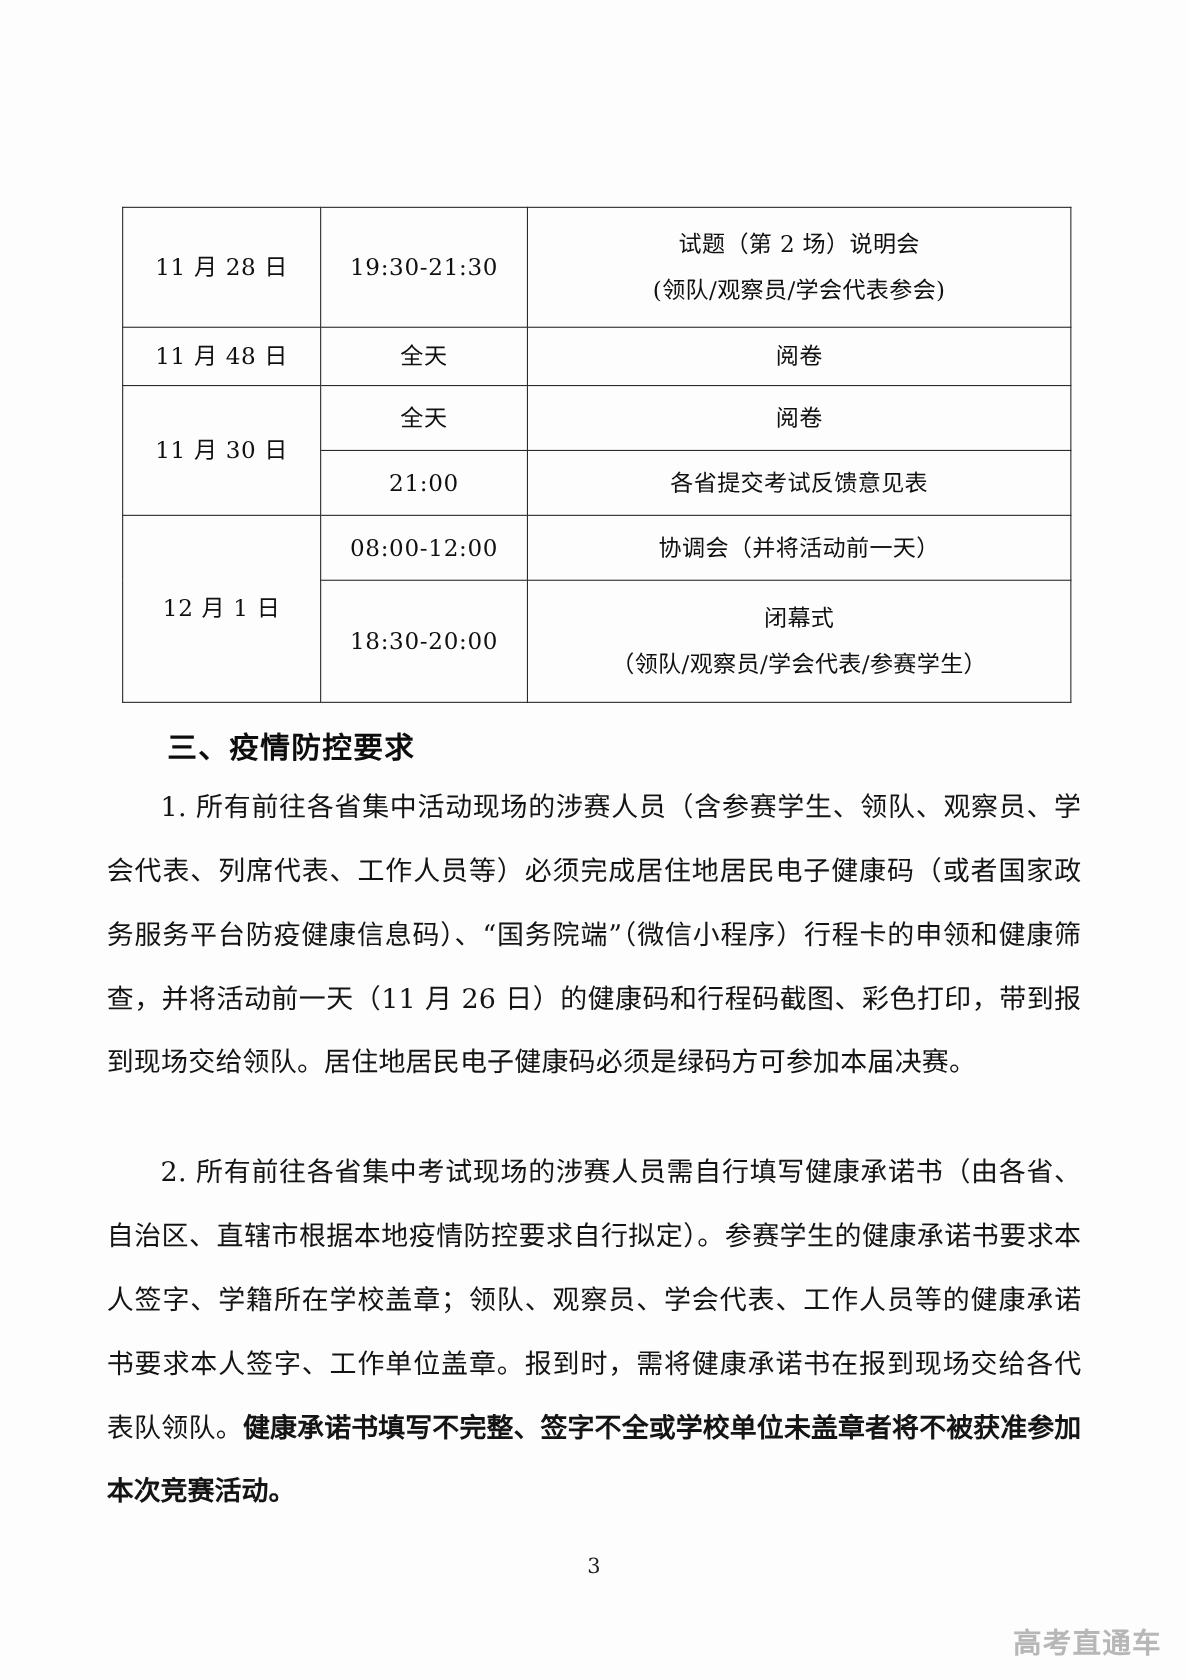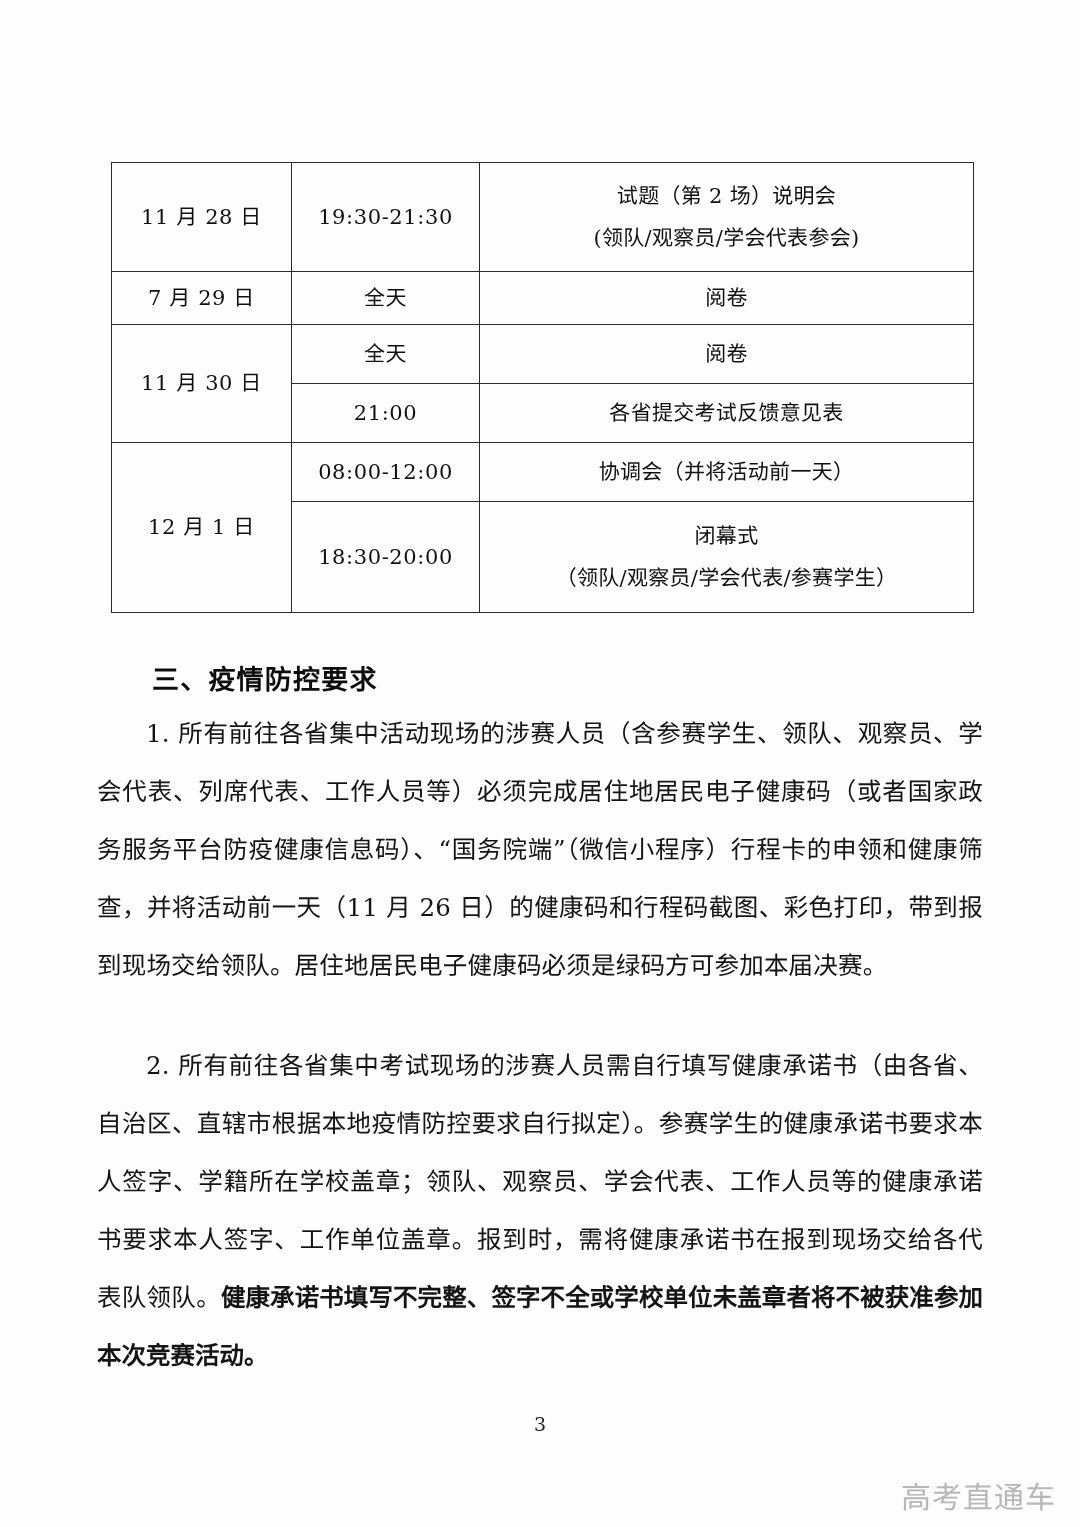--- a/index.html
+++ b/index.html
@@ -20,21 +20,21 @@
   .page {
     position: absolute;
     inset: 0;
     background: #fdfdfd;
   }
 
   
   .schedule-table {
     position: absolute;
     left: 111px;
-    top: 162px;
+    top: 188px;
     width: 862px;
     border-collapse: collapse;
     table-layout: fixed;
   }
   .schedule-table td {
     border: 1.4px solid #2b2b2b;
     font-family: "DejaVu Serif", "Liberation Serif", serif;
     font-size: 21px;
     line-height: 1.62;
     color: #101010;
@@ -109,23 +109,24 @@
     top: 1413px;
     text-align: center;
     font-size: 19px;
     color: #1e1e1e;
   }
   .watermark {
     position: absolute;
     right: 24px;
     top: 1473px;
     font-family: "DejaVu Sans", "Liberation Sans", sans-serif;
-    font-size: 30px;
+    font-size: 26px;
     letter-spacing: 1px;
     color: #b7b7b7;
+    font-weight: bold;
   }
 </style>
 </head>
 <body>
 
 <div class="page">
 
   <table class="schedule-table">
     <colgroup>
       <col class="col-date">
@@ -136,21 +137,21 @@
       <tr class="row-tall">
         <td class="cell-date">11 月 28 日</td>
         <td class="cell-time">19:30-21:30</td>
         <td class="cell-detail">
           <span class="detail-line">试题（第 2 场）说明会</span>
           <span class="detail-line">(领队/观察员/学会代表参会)</span>
         </td>
       </tr>
 
       <tr class="row-short">
-        <td class="cell-date">7 月 29 日</td>
+        <td class="cell-date">11 月 48 日</td>
         <td class="cell-time">全天</td>
         <td class="cell-detail">
           <span class="detail-line">阅卷</span>
         </td>
       </tr>
 
       <tr class="row-mid">
         <td class="cell-date" rowspan="2">11 月 30 日</td>
         <td class="cell-time">全天</td>
         <td class="cell-detail">

